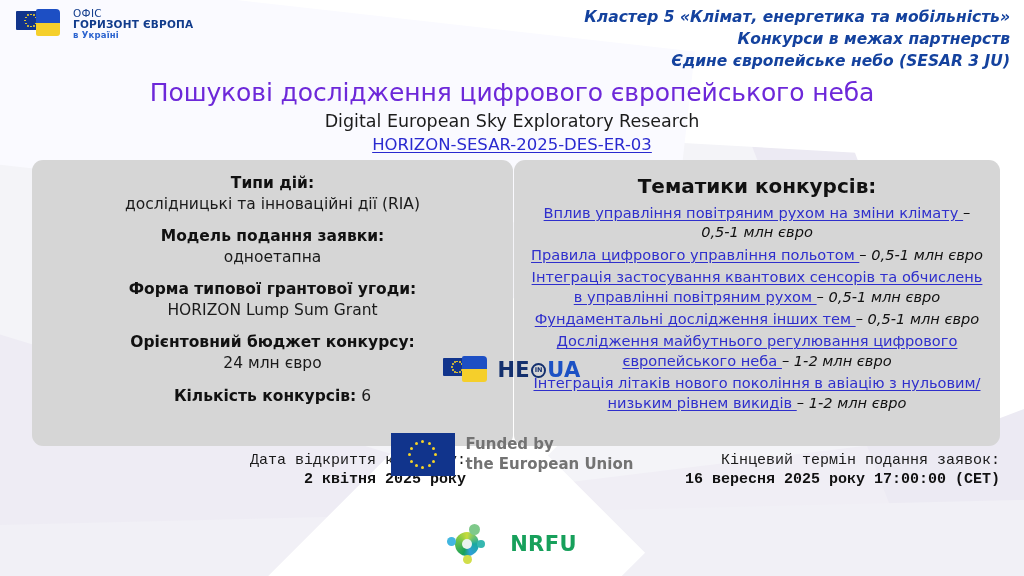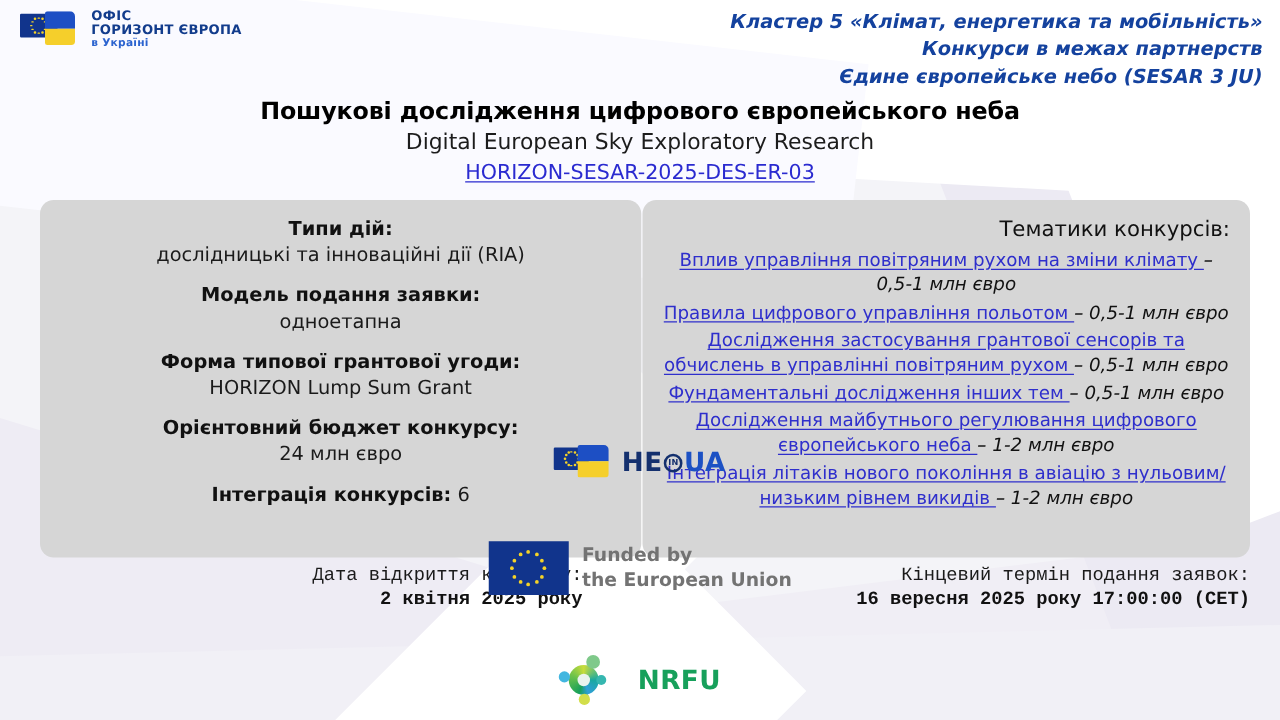--- a/index.html
+++ b/index.html
@@ -86,21 +86,21 @@
     border-radius: 50%;
   }
   .flag-ua {
     position: absolute; left: 20px; top: 2px; width: 24px; height: 27px;
     border-radius: 2px 4px 3px 2px; overflow: hidden;
   }
   .flag-ua .b { height: 50%; background: #1d4fc4; }
   .flag-ua .y { height: 50%; background: #f5cf2b; }
   .logo-txt { line-height: 1.04; }
   .logo-l1 {
-    font-size: 10.5px; font-weight: bold; color: #123c8c;
+    font-size: 10.5px; font-weight: normal; color: #123c8c;
     letter-spacing: .3px;
   }
   .logo-l2 {
     font-size: 10.5px; font-weight: bold; color: #123c8c;
     letter-spacing: .2px;
   }
   .logo-l3 {
     font-size: 8.5px; font-weight: bold; color: #2b63cf;
     margin-top: 1px; letter-spacing: .2px;
   }
@@ -113,21 +113,21 @@
     font-weight: bold; font-style: italic;
     font-size: 15.5px; line-height: 1.42;
   }
 
   
   .title-block {
     position: absolute; left: 0; right: 0; top: 78px;
     text-align: center; z-index: 5;
   }
   .title-ua {
-    font-size: 19px; font-weight: bold; color: #000000;
+    font-size: 25px; font-weight: normal; color: #6d28d9;
     letter-spacing: -.1px;
   }
   .title-en {
     font-size: 17.5px; color: #1c1c1c; margin-top: 4px;
     font-weight: normal;
   }
   .title-code {
     display: inline-block;
     margin-top: 4px;
     font-size: 16.5px; color: #2a2ad0;
@@ -152,23 +152,22 @@
   .kv .k {
     font-size: 15.5px; font-weight: bold; color: #111;
     line-height: 1.28;
   }
   .kv .v {
     font-size: 15.5px; color: #1a1a1a; line-height: 1.3;
   }
   .kv.inline .k, .kv.inline .v { display: inline; }
 
   .panel-right .hdr {
-    font-size: 17px; font-weight: normal; color: #111;
+    font-size: 20px; font-weight: bold; color: #111;
     margin-bottom: 5px;
-    text-align: right;
   }
   .theme {
     font-size: 14.6px; line-height: 1.33;
     margin-bottom: 3px;
     color: #111;
   }
   .theme .lnk {
     color: #2f2fcc;
     text-decoration: underline;
     text-underline-offset: 2px;
@@ -339,31 +338,31 @@
           <div class="v">одноетапна</div>
         </div>
         <div class="kv">
           <div class="k">Форма типової грантової угоди:</div>
           <div class="v">HORIZON Lump Sum Grant</div>
         </div>
         <div class="kv">
           <div class="k">Орієнтовний бюджет конкурсу:</div>
           <div class="v">24 млн євро</div>
         </div>
-        <div class="kv inline"><div class="k">Інтеграція конкурсів:</div><div class="v"> 6</div></div>
+        <div class="kv inline"><div class="k">Кількість конкурсів:</div><div class="v"> 6</div></div>
       </div>
   </div>
 
   <div class="panel panel-right">
     <div class="panel-inner">
       <div class="hdr">Тематики конкурсів:</div>
       <div id="theme-list">
           <div class="theme"><a class="lnk" href="#">Вплив управління повітряним рухом на зміни клімату </a><span class="amt">– 0,5-1 млн євро</span></div>
           <div class="theme"><a class="lnk" href="#">Правила цифрового управління польотом </a><span class="amt">– 0,5-1 млн євро</span></div>
-          <div class="theme"><a class="lnk" href="#">Дослідження застосування грантової сенсорів та обчислень в управлінні повітряним рухом </a><span class="amt">– 0,5-1 млн євро</span></div>
+          <div class="theme"><a class="lnk" href="#">Інтеграція застосування квантових сенсорів та обчислень в управлінні повітряним рухом </a><span class="amt">– 0,5-1 млн євро</span></div>
           <div class="theme"><a class="lnk" href="#">Фундаментальні дослідження інших тем </a><span class="amt">– 0,5-1 млн євро</span></div>
           <div class="theme"><a class="lnk" href="#">Дослідження майбутнього регулювання цифрового європейського неба </a><span class="amt">– 1-2 млн євро</span></div>
           <div class="theme"><a class="lnk" href="#">Інтеграція літаків нового покоління в авіацію з нульовим/низьким рівнем викидів </a><span class="amt">– 1-2 млн євро</span></div>
         </div>
     </div>
   </div>
 
   <div class="date-block date-left">
     <div class="date-label">Дата відкриття конкурсу:</div>
     <div class="date-value">2 квітня 2025 року</div>

